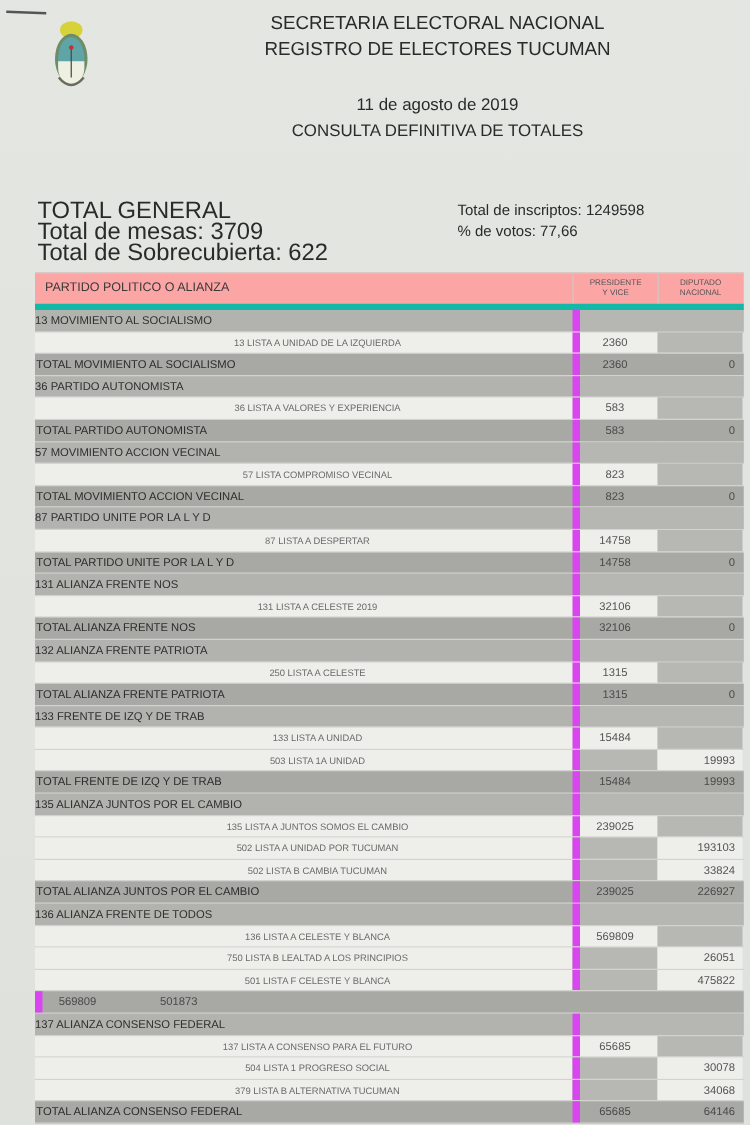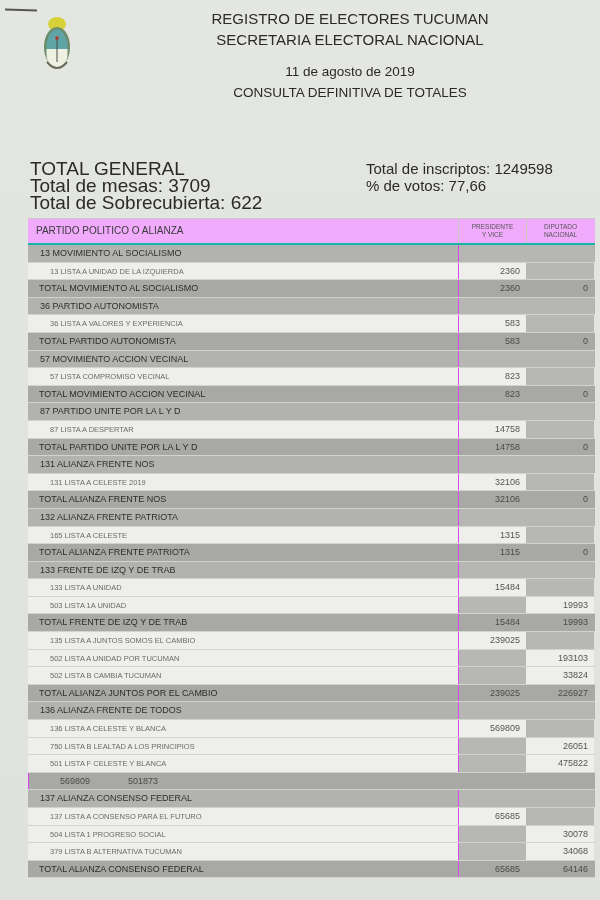--- a/index.html
+++ b/index.html
@@ -15,73 +15,73 @@
     background: #555; transform: rotate(2deg);
   }
   .emblem {
     position: absolute; left: 40px; top: 14px; width: 34px; height: 62px;
   }
   .title-block {
     position: absolute; left: 190px; top: 8px; width: 320px; text-align: center;
     font-size: 15px; line-height: 21px; color: #2a2a2a;
   }
   .date-block {
-    position: absolute; left: 190px; top: 61px; width: 320px; text-align: center;
+    position: absolute; left: 190px; top: 73px; width: 320px; text-align: center;
     font-size: 13.5px; line-height: 21px; color: #2a2a2a;
   }
   .summary-left {
     position: absolute; left: 30px; top: 160px; font-size: 19px; line-height: 17px; color: #2a2a2a;
   }
   .summary-right {
-    position: absolute; left: 366px; top: 160px; font-size: 15px; line-height: 17px; color: #2a2a2a;
+    position: absolute; left: 366px; top: 160px; font-size: 12px; line-height: 17px; color: #2a2a2a;
   }
   .table {
     position: absolute; left: 28px; top: 218px; width: 567px;
   }
   .thead {
-    display: flex; height: 24px; background: #f0abfc;
-    border-top: 1px solid #c8c9c4; border-bottom: 2px solid #14b8a6;
+    display: flex; height: 24px; background: #fca5a5;
+    border-top: 1px solid #c8c9c4; border-bottom: 5px solid #14b8a6;
   }
   .th-name { width: 430px; font-size: 10px; line-height: 24px; padding-left: 8px; color: #3a3a3a; box-sizing: border-box; }
   .th-col {
     width: 68px; font-size: 6.5px; line-height: 8px; text-align: center; color: #555;
     padding-top: 4px; box-sizing: border-box; border-left: 1px solid #c9cac5;
   }
   .row { display: flex; height: 17.6px; box-sizing: border-box; border-bottom: 1px solid #d2d3ce; }
   .cell-name { width: 430px; box-sizing: border-box; font-size: 9px; line-height: 17px; white-space: nowrap; overflow: hidden; }
   .cell-num { width: 68px; box-sizing: border-box; font-size: 9px; line-height: 17px; text-align: right; padding-right: 6px; color: #555; }
-  .cell-pres { border-left: 1px solid #d946ef; }
+  .cell-pres { border-left: 6px solid #d946ef; text-align: center; }
   .row.party { background: #b2b3ae; }
-  .row.party .cell-name { color: #2f2f2f; padding-left: 12px; }
+  .row.party .cell-name { color: #2f2f2f; padding-left: 0; }
   .row.party .cell-num { background: #b6b7b2; }
-  .row.list .cell-name { background: #eeefeb; color: #6a6a6a; font-size: 7.5px; padding-left: 22px; }
+  .row.list .cell-name { background: #eeefeb; color: #6a6a6a; font-size: 7.5px; padding-left: 22px; text-align: center; }
   .row.list .cell-num.filled { background: #eeefeb; }
   .row.list .cell-num.empty { background: #b7b8b3; }
   .row.total { background: #a8a9a4; }
-  .row.total .cell-name { color: #2c2c2c; padding-left: 11px; }
+  .row.total .cell-name { color: #2c2c2c; padding-left: 1px; }
   .row.total .cell-num { color: #4a4a4a; }
 </style>
 </head>
 <body>
 
 <div class="pen-mark"></div>
 
 <svg class="emblem" viewBox="0 0 34 62">
   <ellipse cx="17" cy="10" rx="9" ry="7" fill="#d8d23a"></ellipse>
   <ellipse cx="17" cy="33" rx="13" ry="20" fill="#6e8c6a"></ellipse>
   <ellipse cx="17" cy="33" rx="10.5" ry="17.5" fill="#5fa4a6"></ellipse>
   <path d="M6.5 35 H27.5 V40 A10.5 14 0 0 1 6.5 40 Z" fill="#eef0e2"></path>
   <line x1="17" y1="24" x2="17" y2="48" stroke="#4a4a4a" stroke-width="1"></line>
   <circle cx="17" cy="24" r="1.8" fill="#b33"></circle>
   <path d="M7 48 Q17 60 27 48" stroke="#6b6b5a" stroke-width="2" fill="none"></path>
 </svg>
 
 <div class="title-block">
+  <div>SECRETARIA ELECTORAL NACIONAL</div>
   <div>REGISTRO DE ELECTORES TUCUMAN</div>
-  <div>SECRETARIA ELECTORAL NACIONAL</div>
 </div>
 
 <div class="date-block">
   <div>11 de agosto de 2019</div>
   <div>CONSULTA DEFINITIVA DE TOTALES</div>
 </div>
 
 <div class="summary-left">
   <div>TOTAL GENERAL</div>
   <div>Total de mesas: 3709</div>
@@ -180,21 +180,21 @@
         <div class="cell-name">TOTAL ALIANZA FRENTE NOS</div>
         <div class="cell-num cell-pres filled">32106</div>
         <div class="cell-num filled">0</div>
       </div>
       <div class="row party">
         <div class="cell-name">132 ALIANZA FRENTE PATRIOTA</div>
         <div class="cell-num cell-pres empty"></div>
         <div class="cell-num empty"></div>
       </div>
       <div class="row list">
-        <div class="cell-name">165  LISTA A CELESTE</div>
+        <div class="cell-name">250  LISTA A CELESTE</div>
         <div class="cell-num cell-pres filled">1315</div>
         <div class="cell-num empty"></div>
       </div>
       <div class="row total">
         <div class="cell-name">TOTAL ALIANZA FRENTE PATRIOTA</div>
         <div class="cell-num cell-pres filled">1315</div>
         <div class="cell-num filled">0</div>
       </div>
       <div class="row party">
         <div class="cell-name">133 FRENTE DE IZQ Y DE TRAB</div>
@@ -209,20 +209,25 @@
       <div class="row list">
         <div class="cell-name">503  LISTA 1A UNIDAD</div>
         <div class="cell-num cell-pres empty"></div>
         <div class="cell-num filled">19993</div>
       </div>
       <div class="row total">
         <div class="cell-name">TOTAL FRENTE DE IZQ Y DE TRAB</div>
         <div class="cell-num cell-pres filled">15484</div>
         <div class="cell-num filled">19993</div>
       </div>
+      <div class="row party">
+        <div class="cell-name">135 ALIANZA JUNTOS POR EL CAMBIO</div>
+        <div class="cell-num cell-pres empty"></div>
+        <div class="cell-num empty"></div>
+      </div>
       <div class="row list">
         <div class="cell-name">135  LISTA A JUNTOS SOMOS EL CAMBIO</div>
         <div class="cell-num cell-pres filled">239025</div>
         <div class="cell-num empty"></div>
       </div>
       <div class="row list">
         <div class="cell-name">502  LISTA A UNIDAD POR TUCUMAN</div>
         <div class="cell-num cell-pres empty"></div>
         <div class="cell-num filled">193103</div>
       </div>

